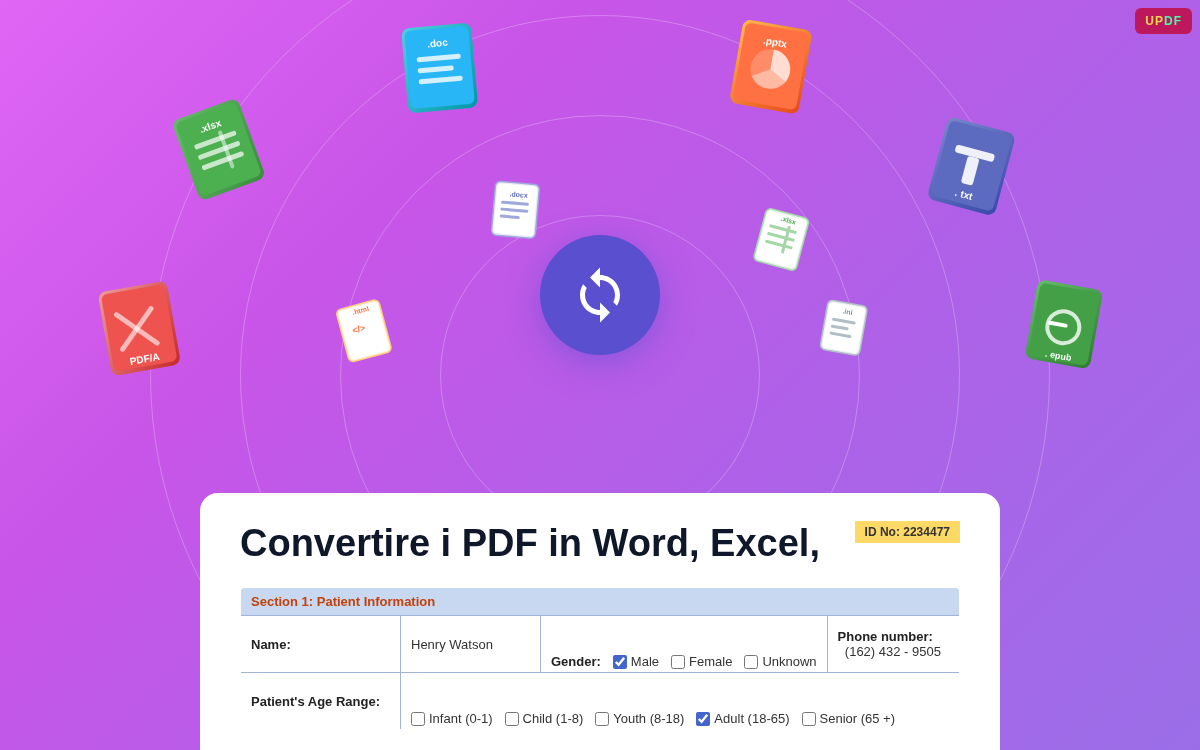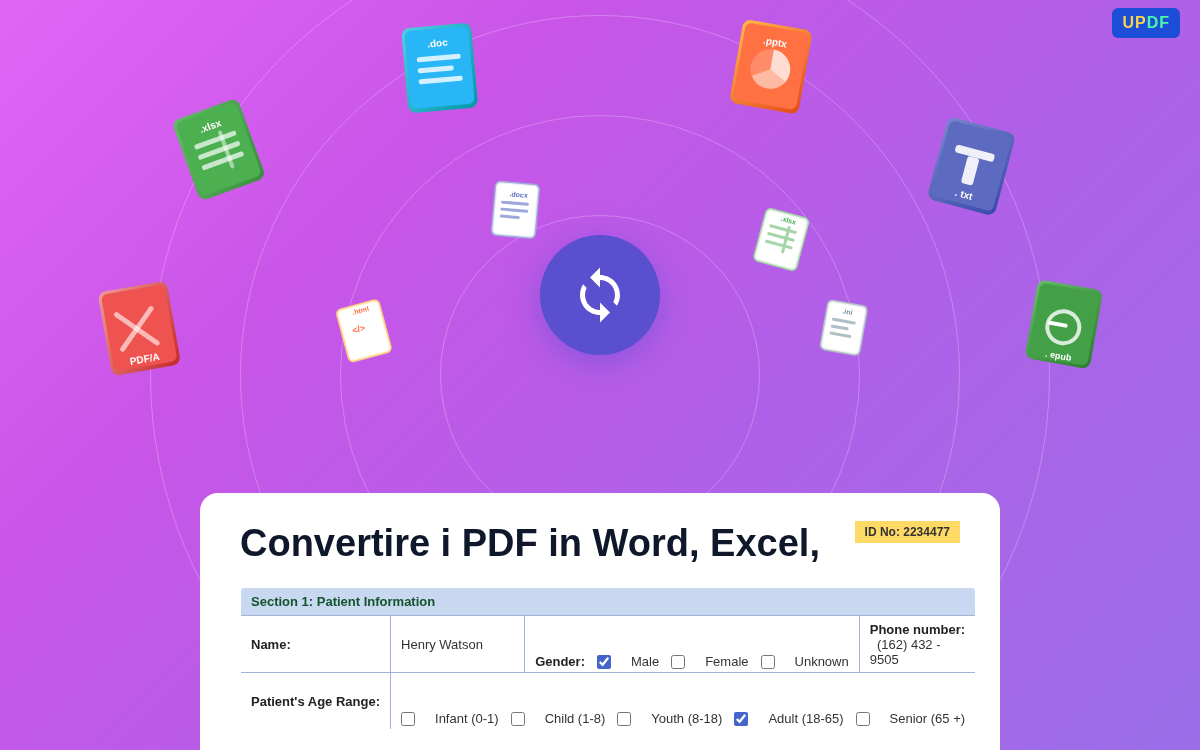--- a/index.html
+++ b/index.html
@@ -9,25 +9,25 @@
       overflow: hidden;
       font-family: -apple-system, BlinkMacSystemFont, 'Segoe UI', sans-serif;
       background: linear-gradient(135deg, #e066f5 0%, #c855e8 30%, #b060e8 60%, #9b6ee8 100%);
       position: relative;
     }
 
     
     .updf-logo {
       position: absolute;
       top: 8px;
-      right: 20px;
-      background: #1d4ed8;
+      right: 8px;
+      background: #be185d;
       color: white;
       font-weight: 900;
-      font-size: 16px;
+      font-size: 12px;
       padding: 6px 10px;
       border-radius: 6px;
       letter-spacing: 1px;
       z-index: 100;
     }
     .updf-logo span.up { color: #f7d44c; }
     .updf-logo span.df { color: #4cf7a8; }
 
     
     .circles-container {
@@ -108,21 +108,21 @@
     .patient-table {
       width: 100%;
       border-collapse: collapse;
       font-size: 13px;
       border: 1.5px solid #a0b4d8;
       border-radius: 4px;
       overflow: hidden;
     }
     .patient-table .section-header {
       background: #c8d8f0;
-      color: #14532d;
+      color: #c2410c;
       font-weight: 700;
       padding: 6px 10px;
       font-size: 13px;
       border: 1.5px solid #a0b4d8;
     }
     .patient-table td {
       padding: 3px 10px;
       border: 1.5px solid #a0b4d8;
       color: #333;
       vertical-align: middle;
@@ -134,21 +134,21 @@
     }
     .checkbox-group {
       display: flex;
       align-items: flex-start;
       gap: 12px;
       margin-top: 35px;
     }
     .checkbox-item {
       display: flex;
       align-items: center;
-      gap: 20px;
+      gap: 4px;
       white-space: nowrap;
     }
     .checkbox-item input[type="checkbox"] {
       width: 14px;
       height: 14px;
       accent-color: #4466cc;
     }
 
     
     .fi-xlsx {

